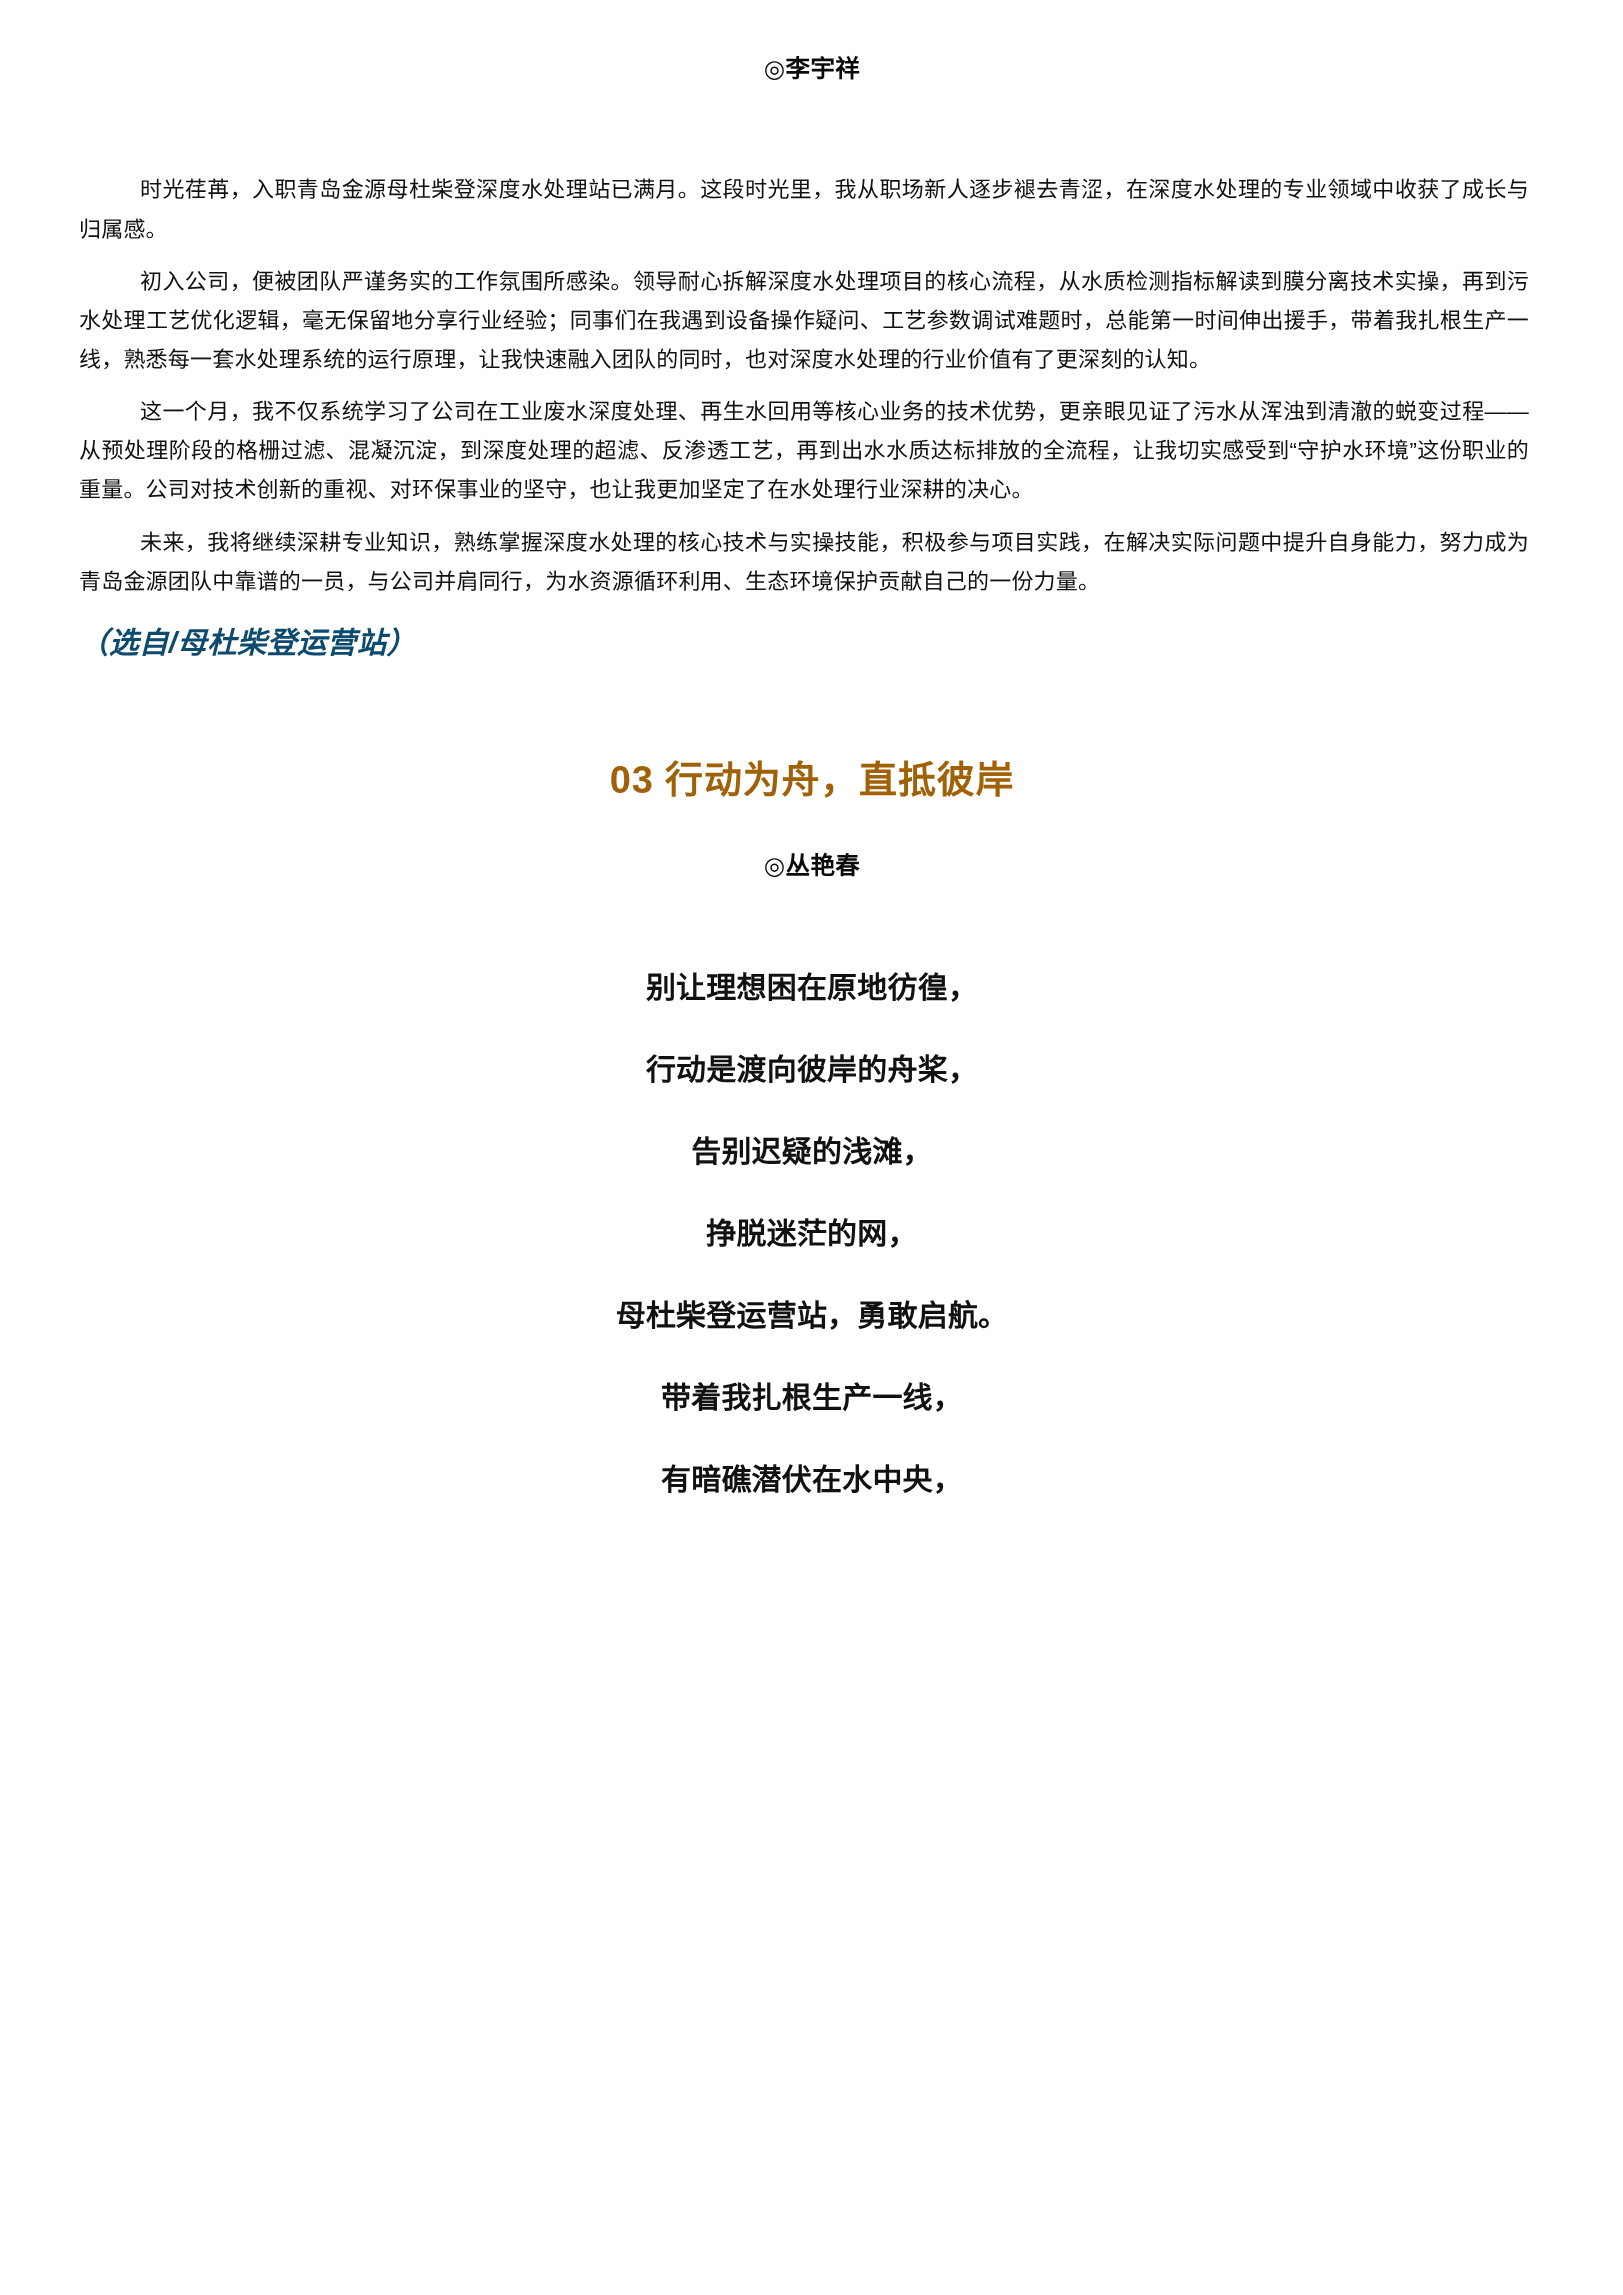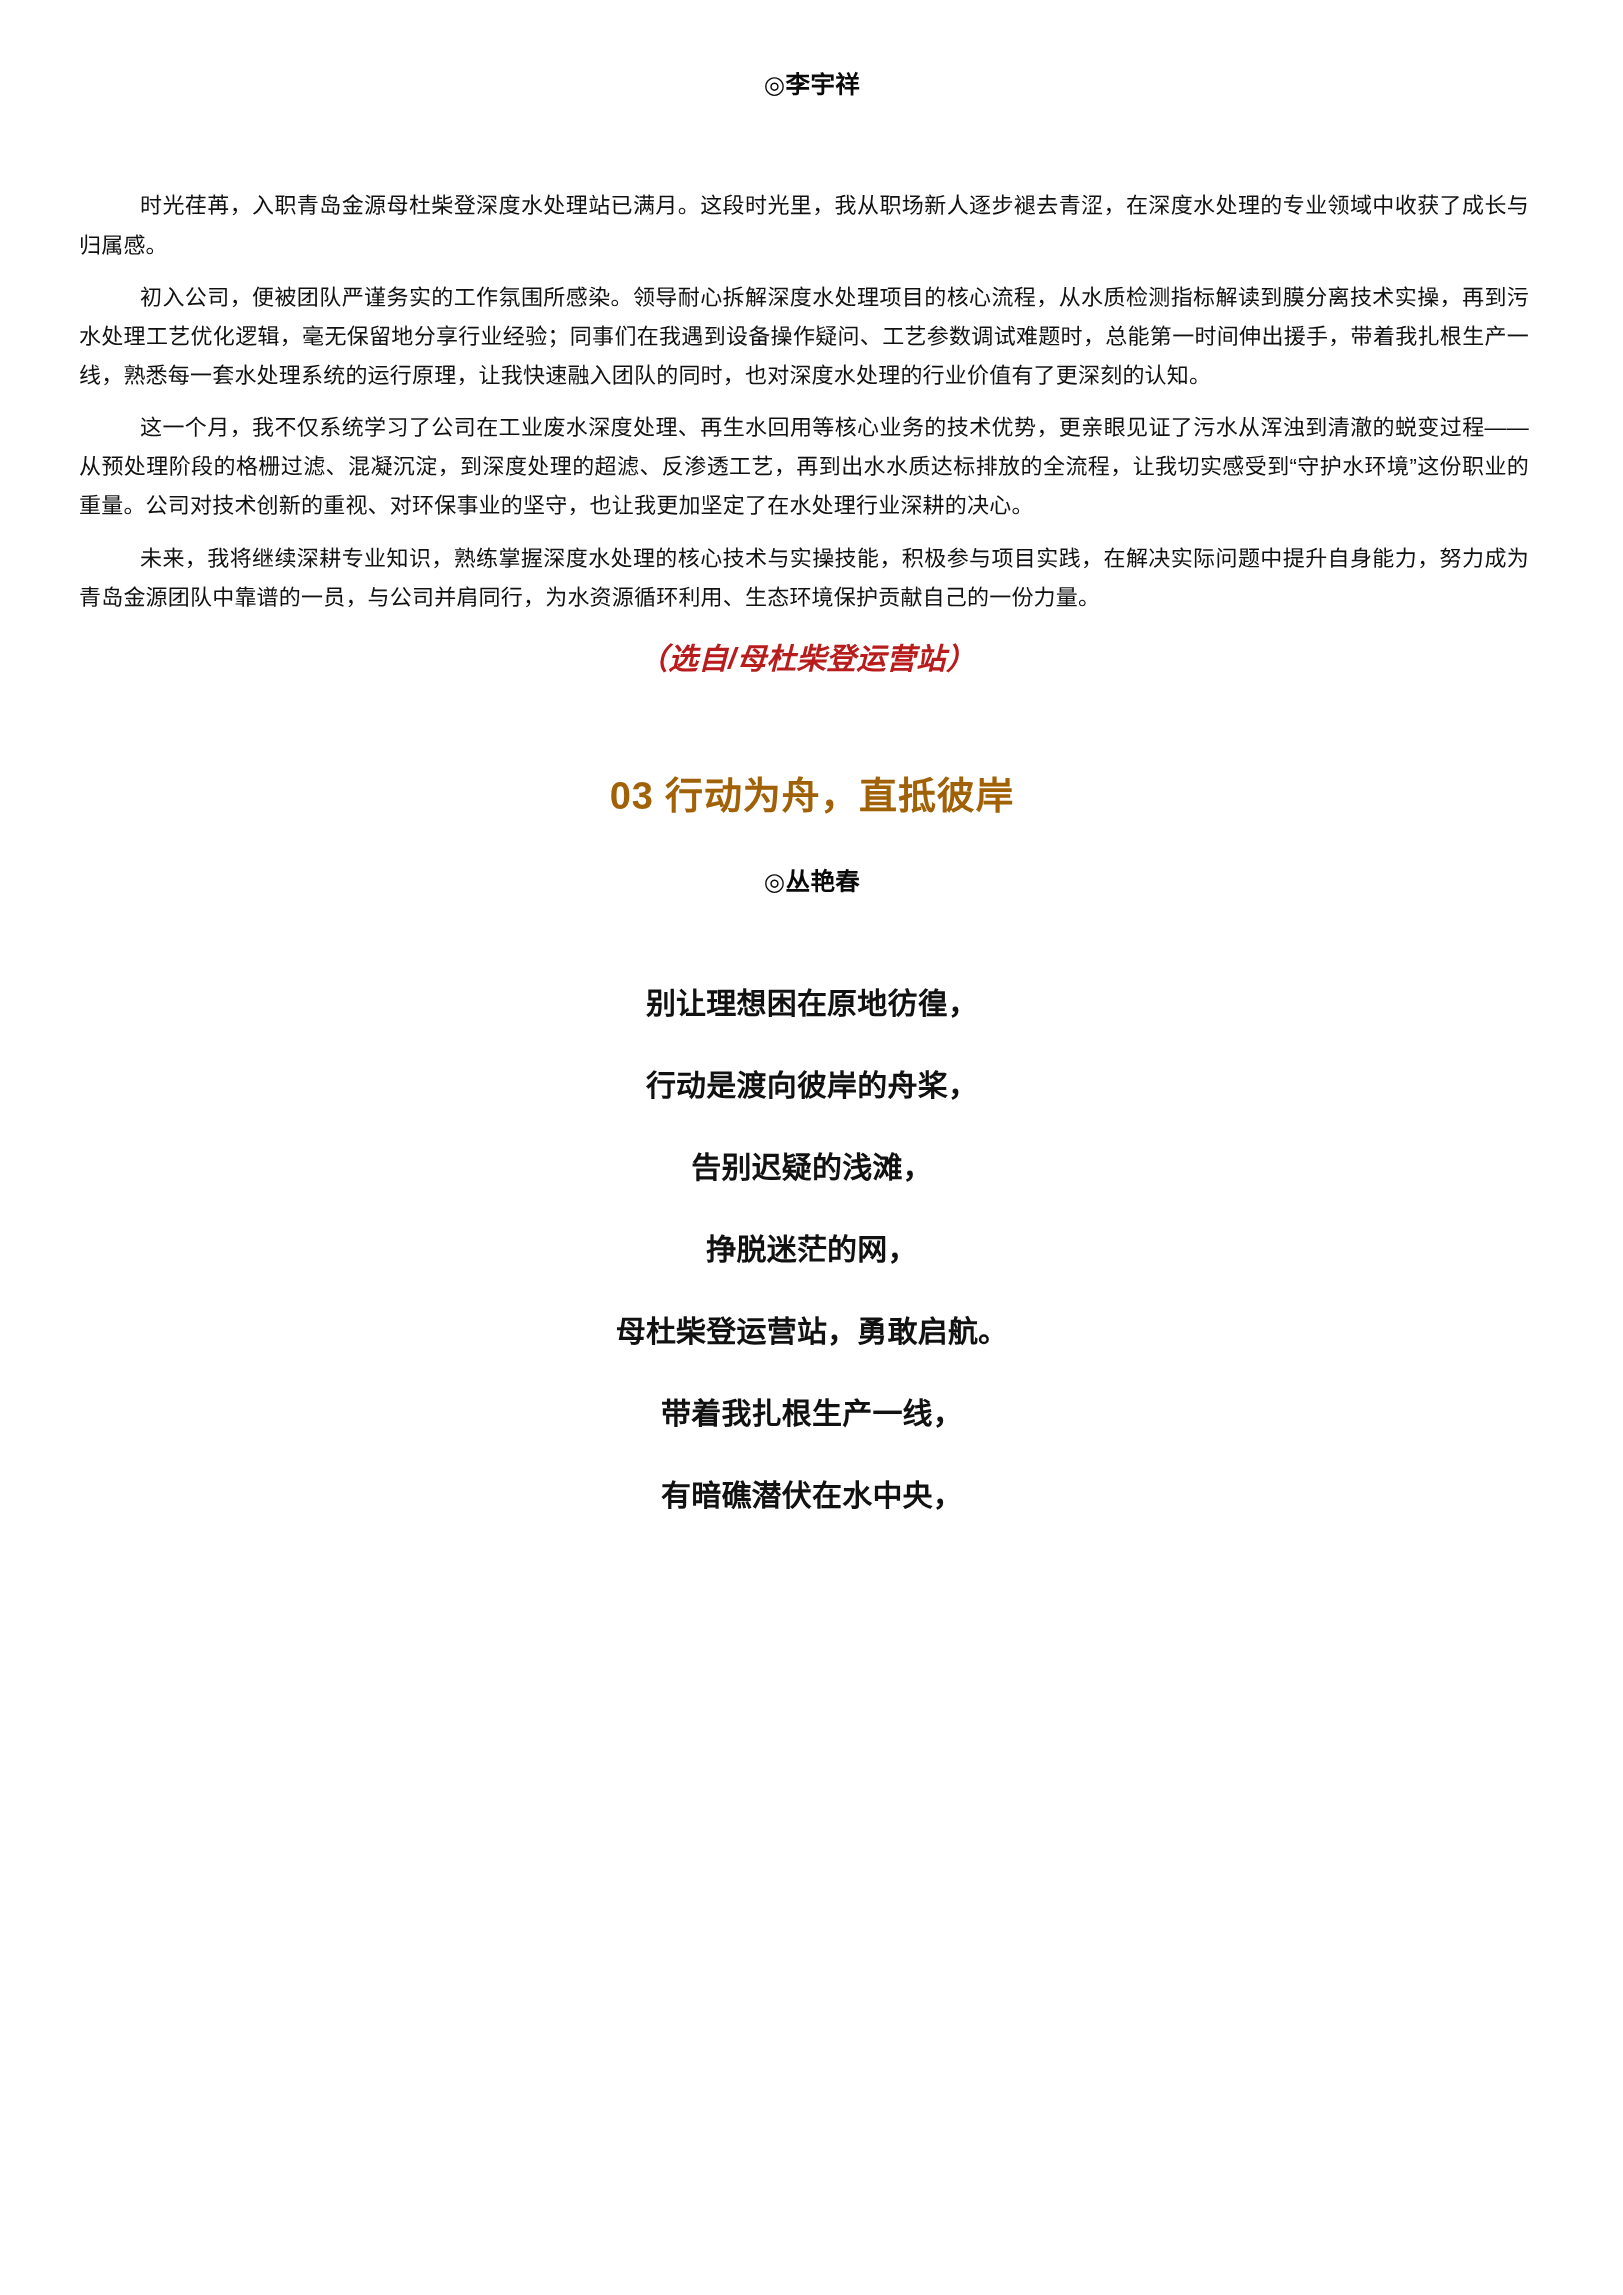--- a/index.html
+++ b/index.html
@@ -18,21 +18,21 @@
     width: 1623px;
     height: 2295px;
     margin: 0 auto;
     background: #ffffff;
     box-sizing: border-box;
     overflow: hidden;
   }
   .content {
     position: absolute;
     left: 79px;
-    top: 16px;
+    top: 0;
     width: 1466px;
     box-sizing: border-box;
   }
 
   
   .byline {
     text-align: center;
     font-weight: bold;
     font-size: 24.5px;
     line-height: 1.2;
@@ -49,27 +49,27 @@
     text-justify: inter-ideograph;
     text-indent: 61px;
     margin: 0 16px 13px 0;
     color: #111111;
     letter-spacing: 0.2px;
   }
   .body-para.first { margin-top: 87px; }
 
   
   .source-line {
-    text-align: center;
+    text-align: left;
     font-size: 29.5px;
     font-style: italic;
     font-weight: 600;
     margin-top: 18px;
     padding-right: 9.8px;
-    color: #b91c1c;
+    color: #0c4a6e;
     letter-spacing: 0.4px;
   }
 
   
   .section-heading {
     text-align: center;
     font-weight: bold;
     font-size: 38px;
     letter-spacing: 0.8px;
     margin-top: 88px;

